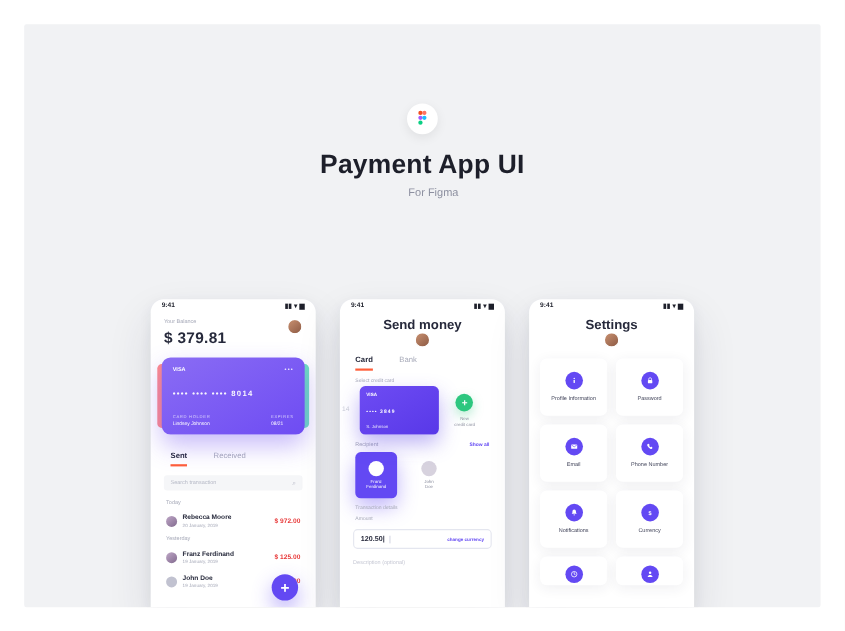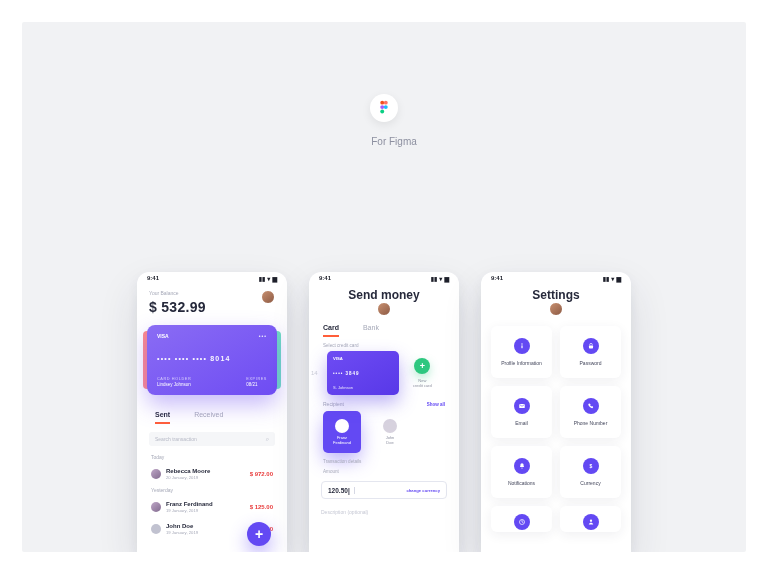--- a/index.html
+++ b/index.html
@@ -88,38 +88,39 @@
   <div class="hdr">
     <div class="figma-badge">
       <svg viewBox="0 0 12 18">
           <circle cx="4" cy="3" r="2.2" fill="#f24e1e"></circle>
           <circle cx="8" cy="3" r="2.2" fill="#ff7262"></circle>
           <circle cx="4" cy="8" r="2.2" fill="#a259ff"></circle>
           <circle cx="8" cy="8" r="2.2" fill="#1abcfe"></circle>
           <circle cx="4" cy="13" r="2.2" fill="#0acf83"></circle>
         </svg>
     </div>
+    <h1>Payment App UI</h1>
     <div class="sub">For Figma</div>
   </div>
 
   <div class="phones">
 
     <div class="phone">
       <div class="statusbar">
         <span>9:41</span>
         <div class="icons">
             <span>▮▮</span>
             <span>▾</span>
             <span>▆</span>
           </div>
       </div>
       <div class="p1-top">
         <div>
           <div class="bal-lbl">Your Balance</div>
-          <div class="bal-val">$ 532.99</div>
+          <div class="bal-val">$ 379.81</div>
         </div>
         <div class="avatar"></div>
       </div>
       <div class="cardwrap">
         <div class="accentL"></div>
         <div class="accentR"></div>
         <div class="cc">
           <div class="cc-top">
             <span>VISA</span>
             <span class="dotsbtn">•••</span>

